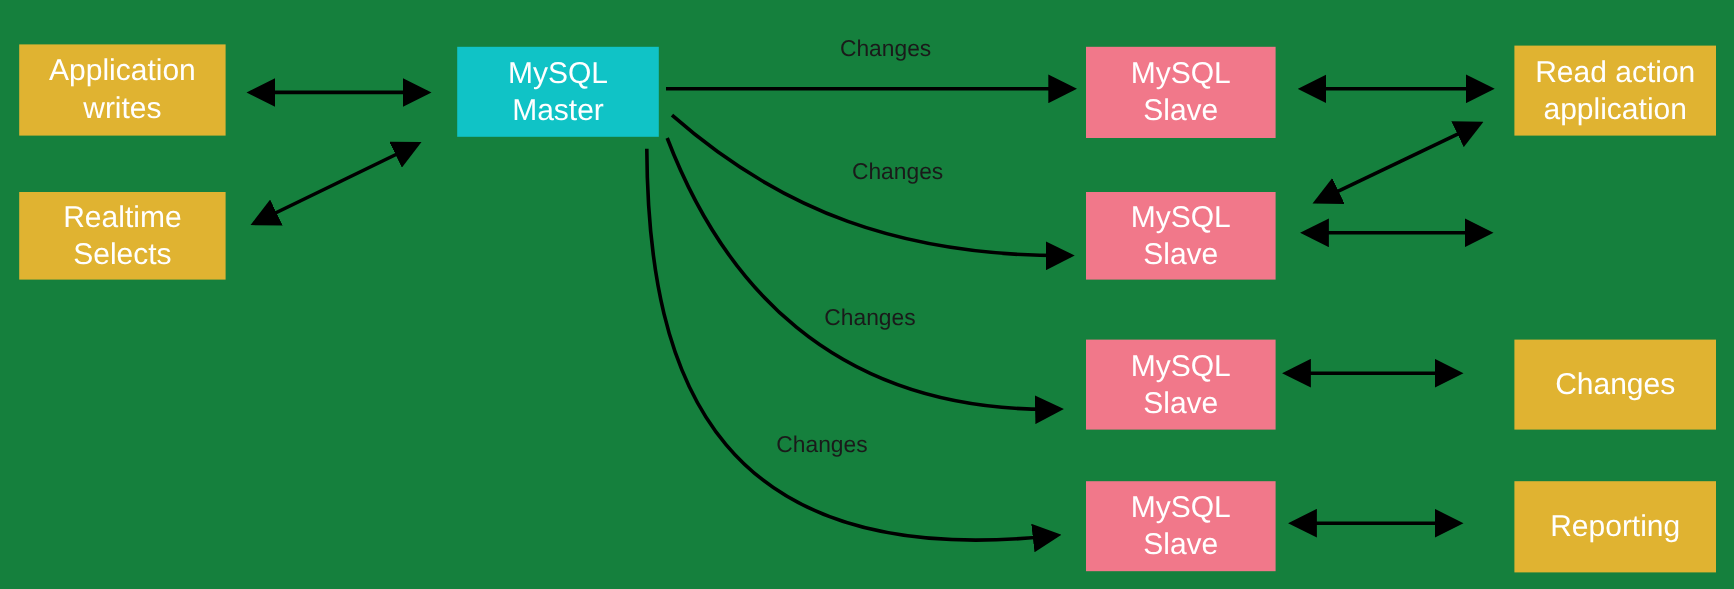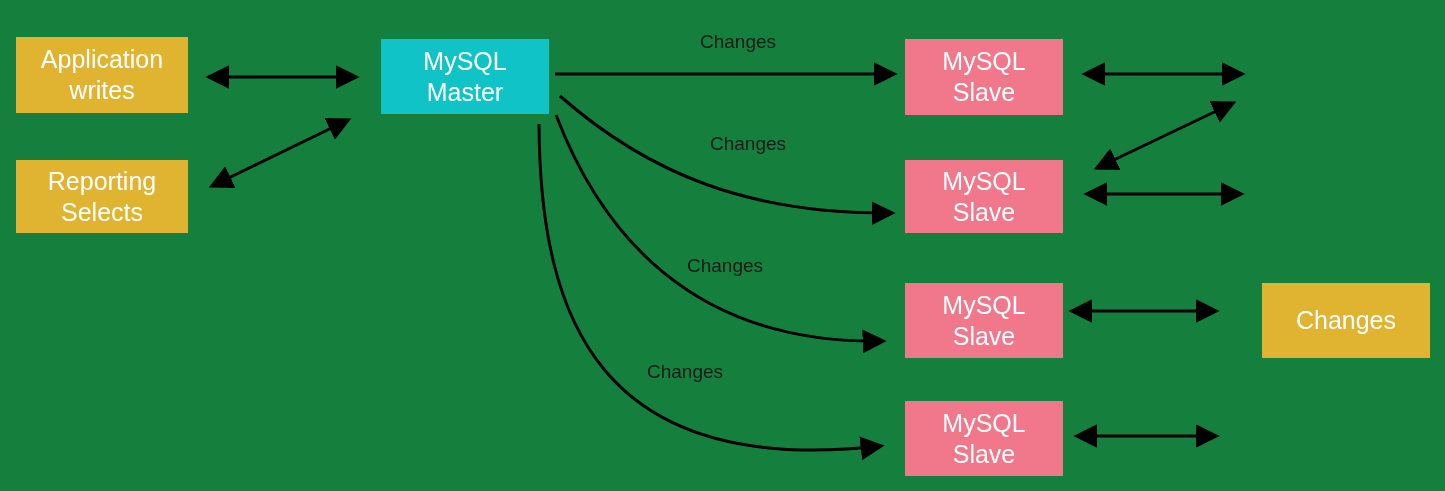--- a/index.html
+++ b/index.html
@@ -77,42 +77,45 @@
     <line x1="1085" y1="74" x2="1242" y2="74" marker-start="url(#ahr)" marker-end="url(#ah)"></line>
     <line x1="1097" y1="168" x2="1233" y2="103" marker-start="url(#ahr)" marker-end="url(#ah)"></line>
     <line x1="1087" y1="194" x2="1241" y2="194" marker-start="url(#ahr)" marker-end="url(#ah)"></line>
     <line x1="1072" y1="311" x2="1216" y2="311" marker-start="url(#ahr)" marker-end="url(#ah)"></line>
     <line x1="1077" y1="436" x2="1216" y2="436" marker-start="url(#ahr)" marker-end="url(#ah)"></line>
   </svg>
 
   <div class="node yellow" style="left:16px;top:37px;width:172px;height:76px">Application
 writes</div>
 
-  <div class="node yellow" style="left:16px;top:160px;width:172px;height:73px">Reporting
+  <div class="node yellow" style="left:16px;top:160px;width:172px;height:73px">Realtime
 Selects</div>
 
   <div class="node teal" style="left:381px;top:39px;width:168px;height:75px">MySQL
 Master</div>
 
   <div class="node pink" style="left:905px;top:39px;width:158px;height:76px">MySQL
 Slave</div>
 
   <div class="node pink" style="left:905px;top:160px;width:158px;height:73px">MySQL
 Slave</div>
 
   <div class="node pink" style="left:905px;top:283px;width:158px;height:75px">MySQL
 Slave</div>
 
   <div class="node pink" style="left:905px;top:401px;width:158px;height:75px">MySQL
 Slave</div>
 
+  <div class="node yellow" style="left:1262px;top:38px;width:168px;height:75px">Read action
+application</div>
 
 
   <div class="node yellow" style="left:1262px;top:283px;width:168px;height:75px">Changes</div>
 
+  <div class="node yellow" style="left:1262px;top:401px;width:168px;height:76px">Reporting</div>
 
   <div class="edge-label" style="left:738px;top:42px">Changes</div>
 
   <div class="edge-label" style="left:748px;top:144px">Changes</div>
 
   <div class="edge-label" style="left:725px;top:266px">Changes</div>
 
   <div class="edge-label" style="left:685px;top:372px">Changes</div>
 
 </div>

